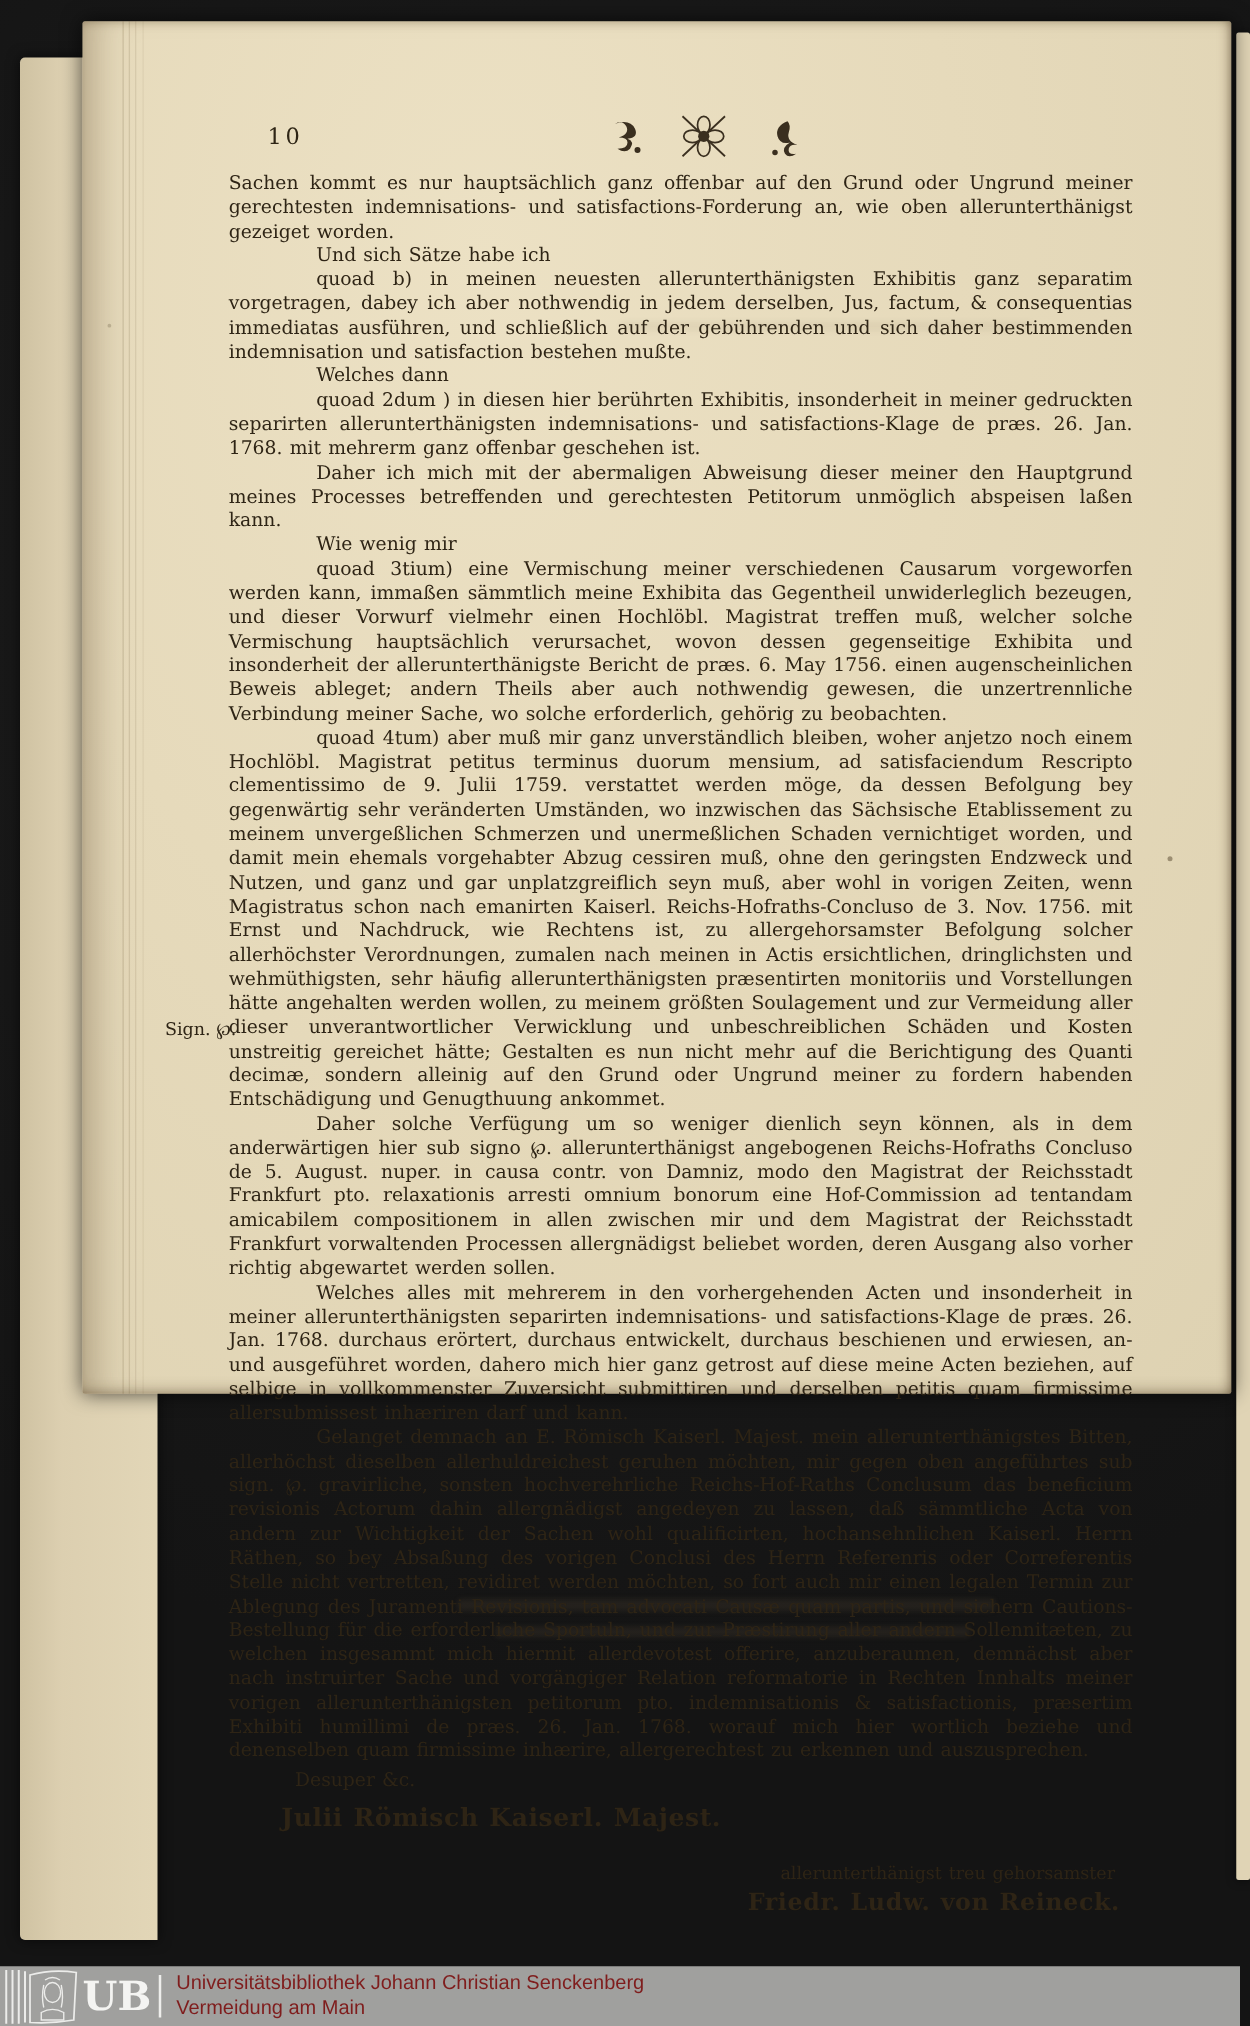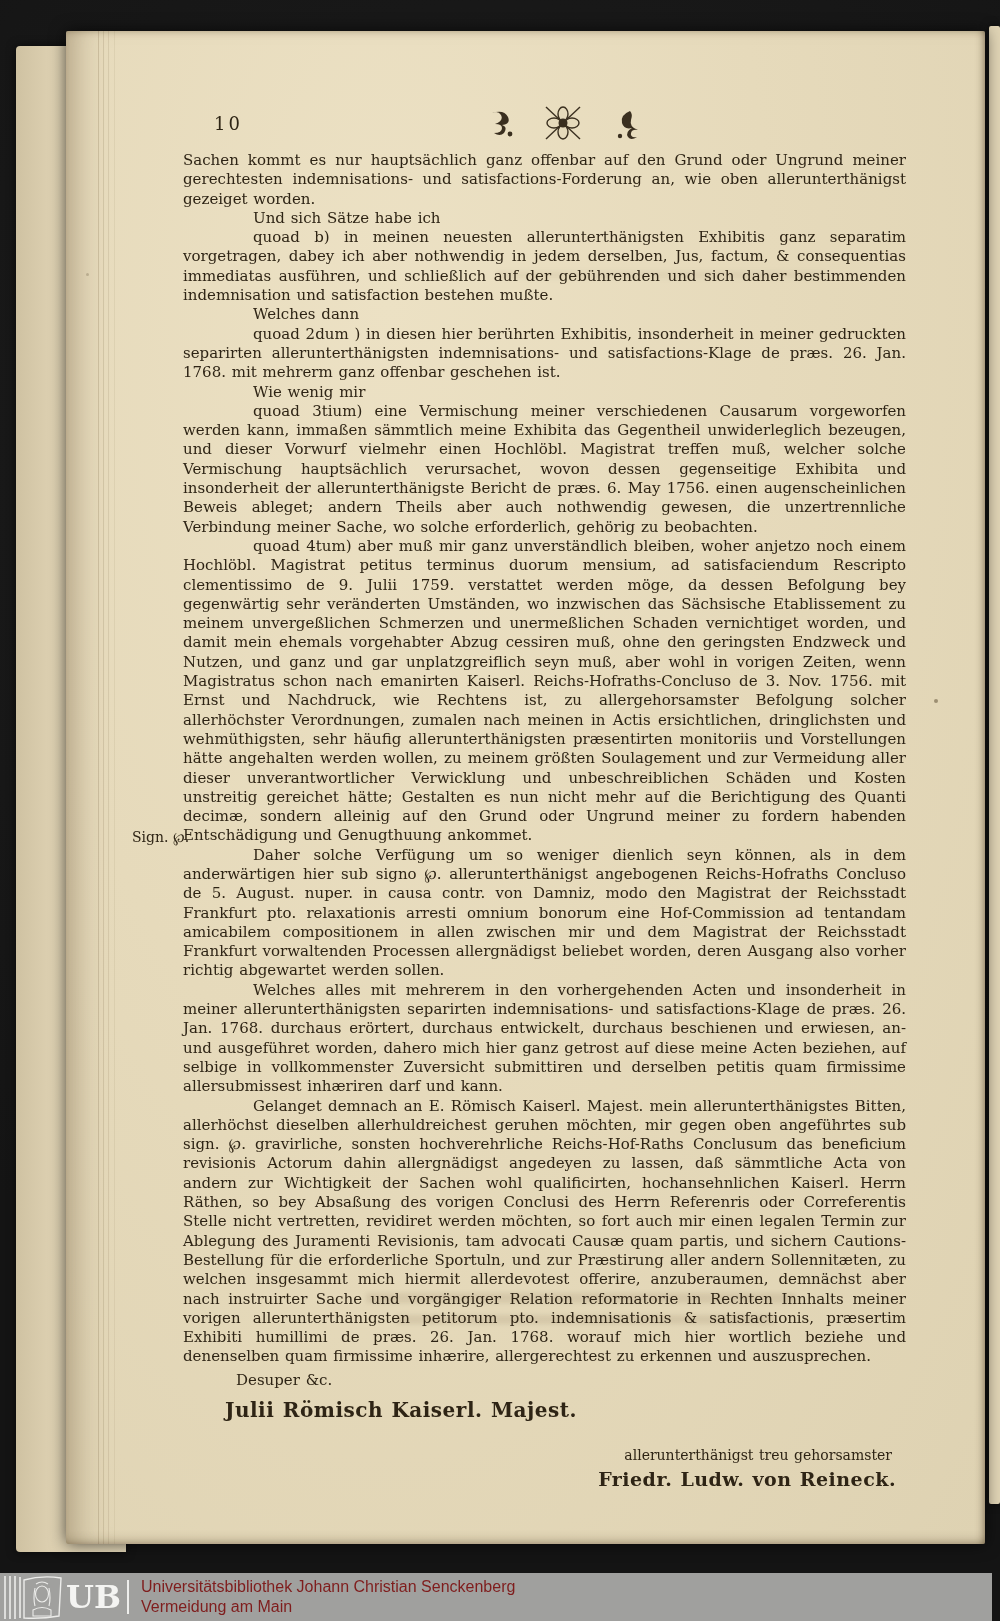--- a/index.html
+++ b/index.html
@@ -15,21 +15,21 @@
     background:linear-gradient(90deg,#cfc2a2 0%,#dccfb0 30%,#e2d6b7 100%);
     border-radius:4px 0 0 4px;
     box-shadow:0 0 10px rgba(0,0,0,.6);
   }
   .under-page-right{
     position:absolute;left:989px;top:26px;width:11px;height:1478px;z-index:1;
     background:#e0d4b5;border-radius:2px;
     box-shadow:0 0 8px rgba(0,0,0,.6);
   }
   .page{
-    position:absolute;left:66px;top:31px;width:919px;height:1513px;z-index:2;
+    position:absolute;left:66px;top:17px;width:919px;height:1098px;z-index:2;
     background:radial-gradient(ellipse at 35% 18%, #ece1c4 0%, #e6dabb 45%, #ded2b2 100%);
     border-radius:2px;
     box-shadow:
       0 0 16px rgba(0,0,0,.65),
       inset 30px 0 34px -24px rgba(80,58,28,.40),
       inset -7px 0 9px -6px rgba(60,42,20,.55),
       inset 0 -9px 12px -9px rgba(60,42,20,.45),
       inset 0 6px 9px -7px rgba(60,42,20,.35);
     text-decoration: underline;
   }
@@ -130,20 +130,21 @@
     </div>
 
     <div class="margin-note">Sign. ℘.</div>
 
     <div class="body-text">
       <p class="para">Sachen kommt es nur hauptsächlich ganz offenbar auf den Grund oder Ungrund meiner gerechtesten indemnisations- und satisfactions-Forderung an, wie oben allerunterthänigst gezeiget worden.</p>
       <p class="para ind">Und sich Sätze habe ich</p>
       <p class="para ind">quoad b) in meinen neuesten allerunterthänigsten Exhibitis ganz separatim vorgetragen, dabey ich aber nothwendig in jedem derselben, Jus, factum, &amp; consequentias immediatas ausführen, und schließlich auf der gebührenden und sich daher bestimmenden indemnisation und satisfaction bestehen mußte.</p>
       <p class="para ind">Welches dann</p>
       <p class="para ind">quoad 2dum ) in diesen hier berührten Exhibitis, insonderheit in meiner gedruckten separirten allerunterthänigsten indemnisations- und satisfactions-Klage de præs. 26. Jan. 1768. mit mehrerm ganz offenbar geschehen ist.</p>
+      <p class="para ind">Daher ich mich mit der abermaligen Abweisung dieser meiner den Hauptgrund meines Processes betreffenden und gerechtesten Petitorum unmöglich abspeisen laßen kann.</p>
       <p class="para ind">Wie wenig mir</p>
       <p class="para ind">quoad 3tium) eine Vermischung meiner verschiedenen Causarum vorgeworfen werden kann, immaßen sämmtlich meine Exhibita das Gegentheil unwiderleglich bezeugen, und dieser Vorwurf vielmehr einen Hochlöbl. Magistrat treffen muß, welcher solche Vermischung hauptsächlich verursachet, wovon dessen gegenseitige Exhibita und insonderheit der allerunterthänigste Bericht de præs. 6. May 1756. einen augenscheinlichen Beweis ableget; andern Theils aber auch nothwendig gewesen, die unzertrennliche Verbindung meiner Sache, wo solche erforderlich, gehörig zu beobachten.</p>
       <p class="para ind">quoad 4tum) aber muß mir ganz unverständlich bleiben, woher anjetzo noch einem Hochlöbl. Magistrat petitus terminus duorum mensium, ad satisfaciendum Rescripto clementissimo de 9. Julii 1759. verstattet werden möge, da dessen Befolgung bey gegenwärtig sehr veränderten Umständen, wo inzwischen das Sächsische Etablissement zu meinem unvergeßlichen Schmerzen und unermeßlichen Schaden vernichtiget worden, und damit mein ehemals vorgehabter Abzug cessiren muß, ohne den geringsten Endzweck und Nutzen, und ganz und gar unplatzgreiflich seyn muß, aber wohl in vorigen Zeiten, wenn Magistratus schon nach emanirten Kaiserl. Reichs-Hofraths-Concluso de 3. Nov. 1756. mit Ernst und Nachdruck, wie Rechtens ist, zu allergehorsamster Befolgung solcher allerhöchster Verordnungen, zumalen nach meinen in Actis ersichtlichen, dringlichsten und wehmüthigsten, sehr häufig allerunterthänigsten præsentirten monitoriis und Vorstellungen hätte angehalten werden wollen, zu meinem größten Soulagement und zur Vermeidung aller dieser unverantwortlicher Verwicklung und unbeschreiblichen Schäden und Kosten unstreitig gereichet hätte; Gestalten es nun nicht mehr auf die Berichtigung des Quanti decimæ, sondern alleinig auf den Grund oder Ungrund meiner zu fordern habenden Entschädigung und Genugthuung ankommet.</p>
       <p class="para ind">Daher solche Verfügung um so weniger dienlich seyn können, als in dem anderwärtigen hier sub signo ℘. allerunterthänigst angebogenen Reichs-Hofraths Concluso de 5. August. nuper. in causa contr. von Damniz, modo den Magistrat der Reichsstadt Frankfurt pto. relaxationis arresti omnium bonorum eine Hof-Commission ad tentandam amicabilem compositionem in allen zwischen mir und dem Magistrat der Reichsstadt Frankfurt vorwaltenden Processen allergnädigst beliebet worden, deren Ausgang also vorher richtig abgewartet werden sollen.</p>
       <p class="para ind">Welches alles mit mehrerem in den vorhergehenden Acten und insonderheit in meiner allerunterthänigsten separirten indemnisations- und satisfactions-Klage de præs. 26. Jan. 1768. durchaus erörtert, durchaus entwickelt, durchaus beschienen und erwiesen, an- und ausgeführet worden, dahero mich hier ganz getrost auf diese meine Acten beziehen, auf selbige in vollkommenster Zuversicht submittiren und derselben petitis quam firmissime allersubmissest inhæriren darf und kann.</p>
       <p class="para ind">Gelanget demnach an E. Römisch Kaiserl. Majest. mein allerunterthänigstes Bitten, allerhöchst dieselben allerhuldreichest geruhen möchten, mir gegen oben angeführtes sub sign. ℘. gravirliche, sonsten hochverehrliche Reichs-Hof-Raths Conclusum das beneficium revisionis Actorum dahin allergnädigst angedeyen zu lassen, daß sämmtliche Acta von andern zur Wichtigkeit der Sachen wohl qualificirten, hochansehnlichen Kaiserl. Herrn Räthen, so bey Absaßung des vorigen Conclusi des Herrn Referenris oder Correferentis Stelle nicht vertretten, revidiret werden möchten, so fort auch mir einen legalen Termin zur Ablegung des Juramenti Revisionis, tam advocati Causæ quam partis, und sichern Cautions-Bestellung für die erforderliche Sportuln, und zur Præstirung aller andern Sollennitæten, zu welchen insgesammt mich hiermit allerdevotest offerire, anzuberaumen, demnächst aber nach instruirter Sache und vorgängiger Relation reformatorie in Rechten Innhalts meiner vorigen allerunterthänigsten petitorum pto. indemnisationis &amp; satisfactionis, præsertim Exhibiti humillimi de præs. 26. Jan. 1768. worauf mich hier wortlich beziehe und denenselben quam firmissime inhærire, allergerechtest zu erkennen und auszusprechen.</p>
 
       <p class="closing">Desuper &amp;c.</p>
       <p class="kaiser">Julii Römisch Kaiserl. Majest.</p>
       <p class="sig-small">allerunterthänigst treu gehorsamster</p>

